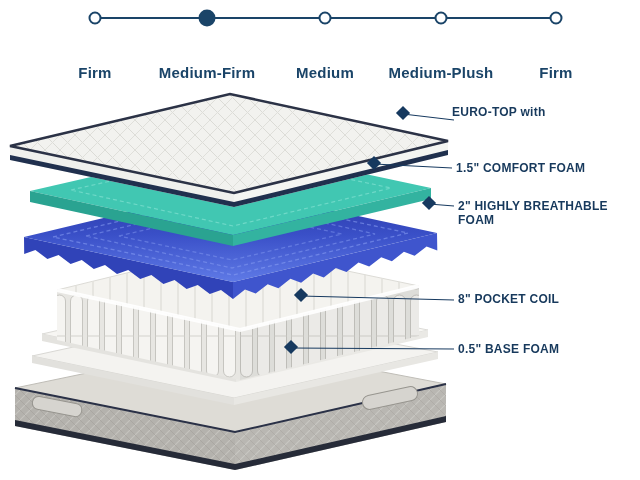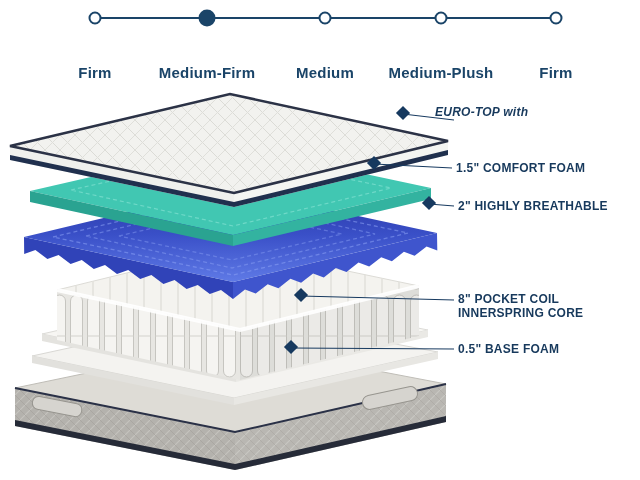--- a/index.html
+++ b/index.html
@@ -25,21 +25,21 @@
     margin-top:34px;
   }
   
   svg.diagram { position:absolute; left:0; top:0; }
   
   .callout {
     position:absolute; color:#17395c; font-weight:bold; font-size:12px;
     line-height:14px; letter-spacing:.25px;
   }
   .callout span { display:block; }
-  .c1 { left:435px; top:105px;font-style:italic; }
+  .c1 { left:452px; top:105px; }
   .c2 { left:456px; top:161px; }
   .c3 { left:458px; top:199px; }
   .c4 { left:458px; top:292px; }
   .c5 { left:458px; top:342px; }
 </style>
 </head>
 <body>
 
 <div class="canvas">
 
@@ -170,22 +170,22 @@
   </svg>
 
   <div class="callout c1">
     <span>EURO-TOP with</span>
   </div>
   <div class="callout c2">
     <span>1.5" COMFORT FOAM</span>
   </div>
   <div class="callout c3">
     <span>2" HIGHLY BREATHABLE</span>
+    <span>FOAM</span>
   </div>
   <div class="callout c4">
     <span>8" POCKET COIL</span>
-    <span>INNERSPRING CORE</span>
   </div>
   <div class="callout c5">
     <span>0.5" BASE FOAM</span>
   </div>
 
 </div>
 
 </body></html>

